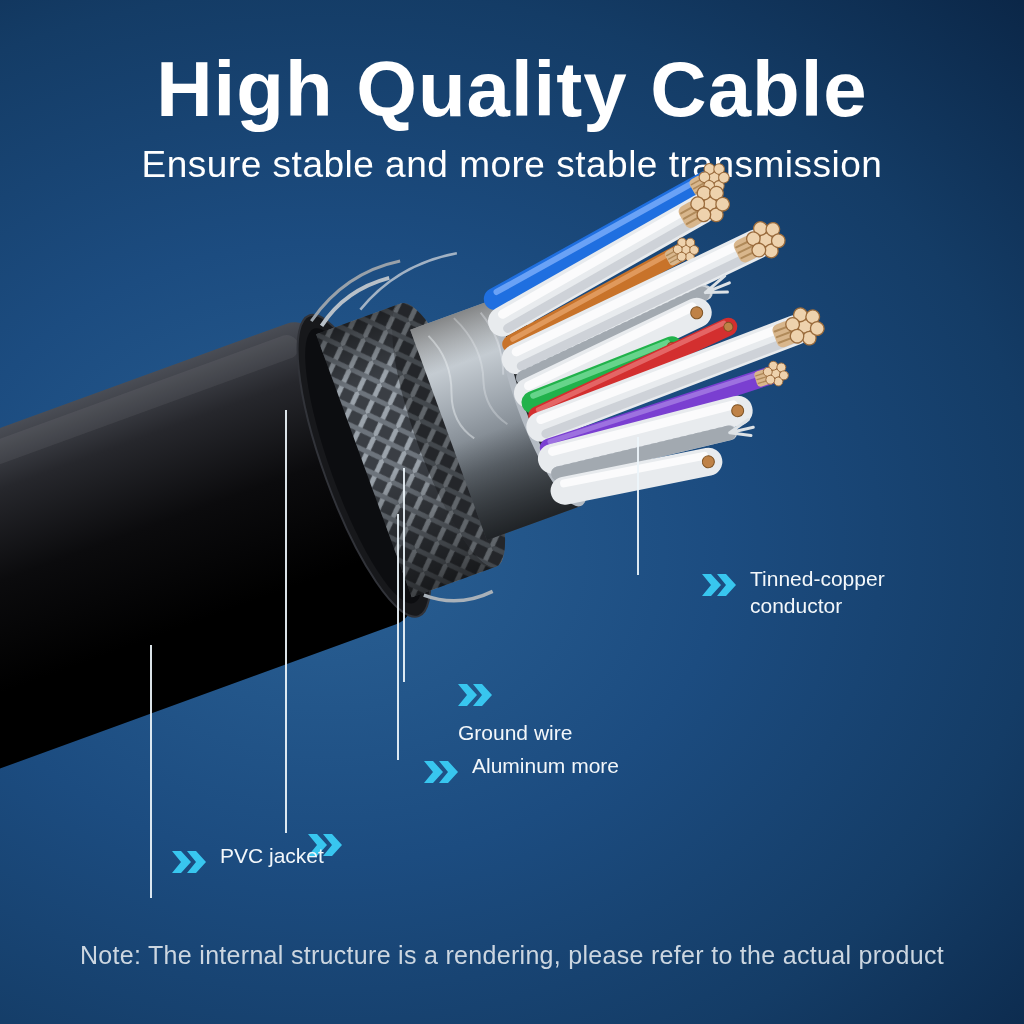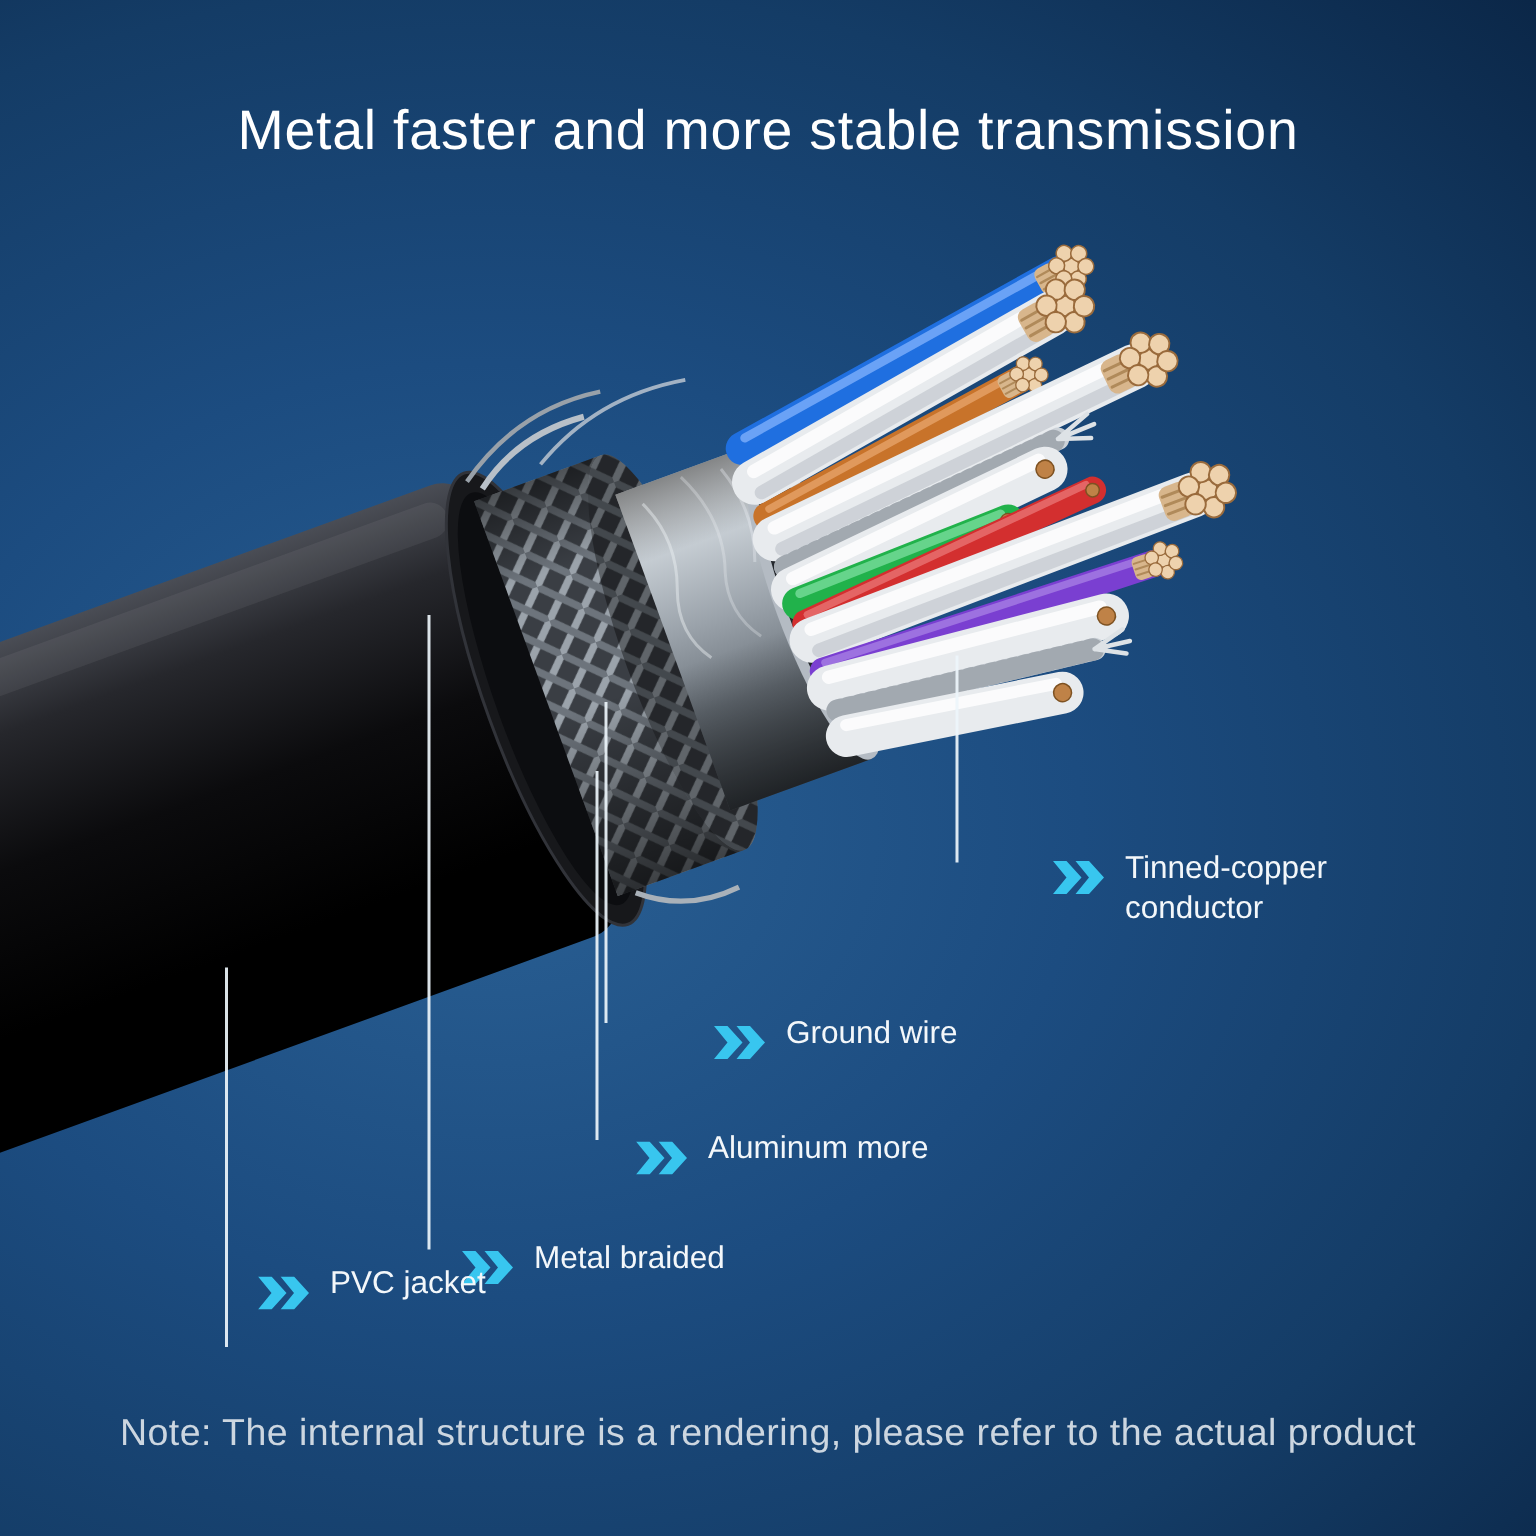--- a/index.html
+++ b/index.html
@@ -19,34 +19,35 @@
   .cline--ground{left:403px;top:468px;height:214px;}
   .cline--foil{left:397px;top:514px;height:246px;}
   .cline--metal{left:285px;top:410px;height:423px;}
   .cline--pvc{left:150px;top:645px;height:253px;}
   .callout{position:absolute;display:flex;align-items:flex-start;gap:14px;
     color:#f3f7fa;font-size:21px;line-height:1.27;}
   .callout .arrow{flex:0 0 auto;margin-top:8px;}
   .arrow polygon{fill:var(--accent-cyan,#38c6ef);}
   .callout--tinned{left:702px;top:566px;}
   .callout--tinned .callout-text{display:inline-block;width:218px;}
-  .callout--ground{left:476px;top:676px;}
+  .callout--ground{left:458px;top:676px;flex-direction:column;}
   .callout--foil{left:424px;top:753px;}
   .callout--metal{left:308px;top:826px;}
   .callout--pvc{left:172px;top:843px;}
   .note{position:absolute;left:0;right:0;bottom:38px;margin:16px;text-align:center;
     font-size:25px;font-weight:400;color:var(--note-text,#ccd6e0);letter-spacing:.3px;}
 </style>
 </head>
 <body>
 
 <div class="stage">
 
   <header class="header">
-    <p class="subtitle">Metal faster and more stable transmission</p>
+    <h1 class="title">High Quality Cable</h1>
+    <p class="subtitle">Ensure stable and more stable transmission</p>
   </header>
 
   <svg class="cable-svg" width="1024" height="1024" viewBox="0 0 1024 1024" aria-hidden="true">
     <defs>
       <linearGradient id="jacketG" x1="0" y1="0" x2="0" y2="1">
         <stop offset="0" stop-color="#4a4d55"></stop>
         <stop offset="0.18" stop-color="#26272c"></stop>
         <stop offset="0.45" stop-color="#0b0b0d"></stop>
         <stop offset="0.78" stop-color="#000000"></stop>
         <stop offset="1" stop-color="#000000"></stop>
@@ -203,21 +204,20 @@
       <polygon points="15,0 24,0 34,11 24,22 15,22 24,11"></polygon>
     </svg>
     <span class="callout-text">Aluminum more</span>
   </div>
 
   <div class="callout callout--metal">
     <svg class="arrow" width="34" height="22" viewBox="0 0 34 22">
       <polygon points="0,0 9,0 19,11 9,22 0,22 9,11"></polygon>
       <polygon points="15,0 24,0 34,11 24,22 15,22 24,11"></polygon>
     </svg>
-    <span class="callout-text">Metal braided</span>
   </div>
 
   <div class="callout callout--pvc">
     <svg class="arrow" width="34" height="22" viewBox="0 0 34 22">
       <polygon points="0,0 9,0 19,11 9,22 0,22 9,11"></polygon>
       <polygon points="15,0 24,0 34,11 24,22 15,22 24,11"></polygon>
     </svg>
     <span class="callout-text">PVC jacket</span>
   </div>
 

